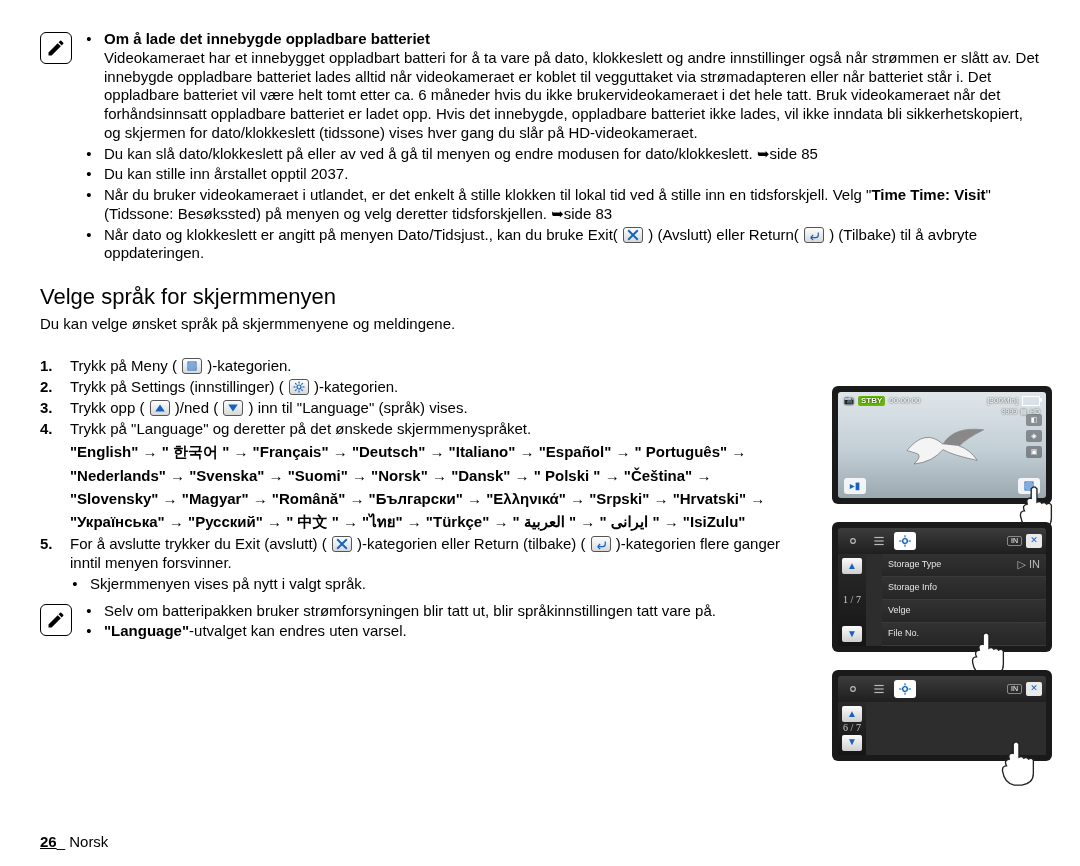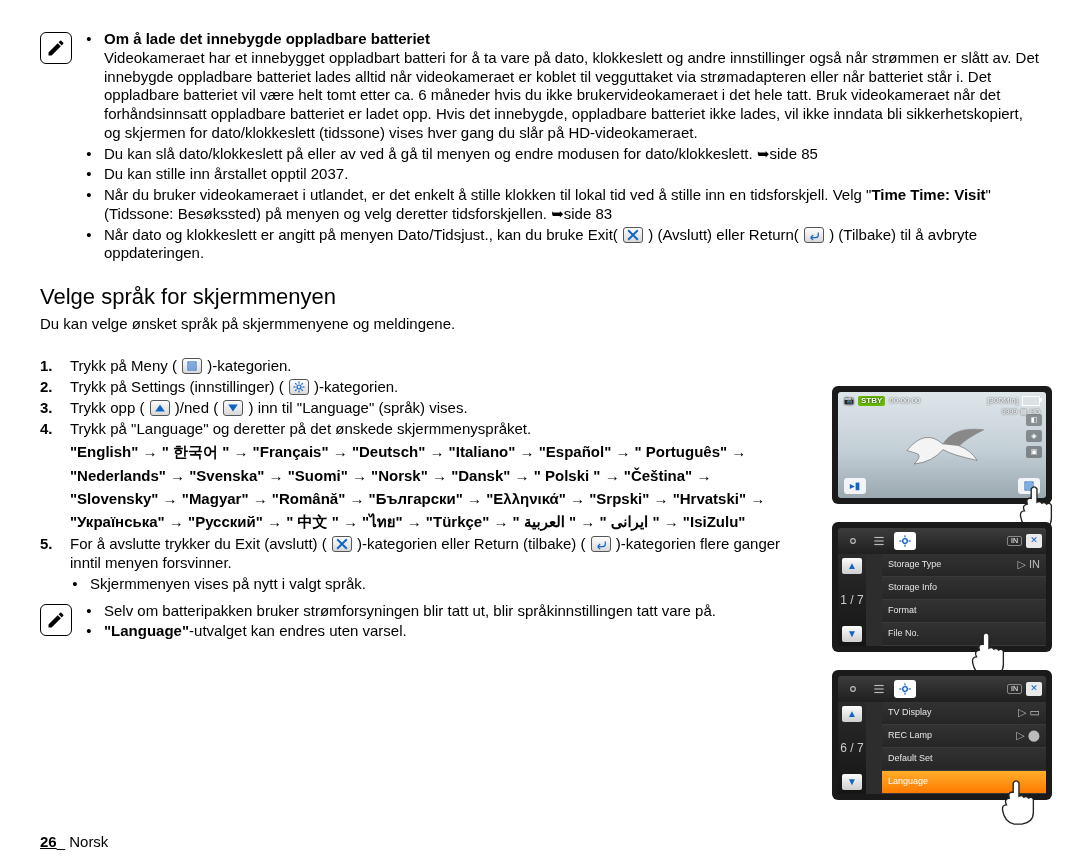--- a/index.html
+++ b/index.html
@@ -146,21 +146,21 @@
   }
   .tab { width:22px; height:18px; border-radius:3px; display:flex; align-items:center; justify-content:center;}
   .tab.selected { background:#fff; color:#1064c8; }
   .tab svg { width:14px; height:14px;}
   .top-right-group { margin-left:auto; display:flex; gap:4px; align-items:center;}
   .in-badge { font-size:7px; color:#fff; border:1px solid #888; padding:0 3px; border-radius:2px;}
   .close-btn { width:16px; height:14px; background:rgba(255,255,255,0.9); border-radius:2px; color:#1064c8; display:flex; align-items:center; justify-content:center; font-size:9px;}
   .menu-body { display:flex; background:#2d2d2d; }
   .menu-left { width:28px; display:flex; flex-direction:column; align-items:center; justify-content:space-between; padding:4px 0; background:linear-gradient(#2a2a2a,#151515);}
   .arrow-btn { width:20px; height:16px; background:linear-gradient(#fcfcfc,#cfcfcf); border-radius:2px; display:flex; align-items:center; justify-content:center; color:#1064c8; font-size:10px;}
-  .page-ind { font-size:12px; color:#ccc;}
+  .page-ind { font-size:10px; color:#ccc;font-family:Liberation Serif, serif;}
   .menu-rows { flex:1; }
   .menu-row {
     display:flex; align-items:center; justify-content:space-between;
     font-size:9px; color:#e6e6e6;
     padding:3px 6px;
     border-bottom:1px solid #3a3a3a;
     background:linear-gradient(#323232,#262626);
     height:16px;
     margin-left:16px;
   }
@@ -425,21 +425,21 @@
         <div class="menu-rows" id="menu-rows-1">
             <div class="menu-row">
               <span>Storage Type</span>
               <span class="val">▷ IN</span>
             </div>
             <div class="menu-row">
               <span>Storage Info</span>
               <span class="val"></span>
             </div>
             <div class="menu-row">
-              <span>Format</span>
+              <span>Velge</span>
               <span class="val"></span>
             </div>
             <div class="menu-row">
               <span>File No.</span>
               <span class="val"></span>
             </div>
           </div>
       </div>
       <div class="hand hand2">
         <svg viewBox="0 0 50 50">
@@ -477,38 +477,20 @@
           <span class="in-badge">IN</span>
           <div class="close-btn">✕</div>
         </div>
       </div>
       <div class="menu-body">
         <div class="menu-left">
           <div class="arrow-btn">▲</div>
           <div class="page-ind">6 / 7</div>
           <div class="arrow-btn">▼</div>
         </div>
-        <div class="menu-rows" id="menu-rows-2">
-            <div class="menu-row">
-              <span>TV Display</span>
-              <span class="val">▷ ▭</span>
-            </div>
-            <div class="menu-row">
-              <span>REC Lamp</span>
-              <span class="val">▷ ⬤</span>
-            </div>
-            <div class="menu-row">
-              <span>Default Set</span>
-              <span class="val"></span>
-            </div>
-            <div class="menu-row highlight">
-              <span>Language</span>
-              <span class="val"></span>
-            </div>
-          </div>
       </div>
       <div class="hand hand3">
         <svg viewBox="0 0 50 50">
             <path d="M20 5 q3 -4 6 0 v14 q3 -2 5 1 q3 -2 5 1 q3 -2 5 1 v14 q0 10 -12 12 h-8 q-10 -2 -12 -14 q-1 -6 4 -6 q-3 -6 3 -7 q-2 -7 4 -6 z" fill="#fff" stroke="#222" stroke-width="1.4"></path>
           </svg>
       </div>
     </div>
   </div>
 
   <div class="footer">

